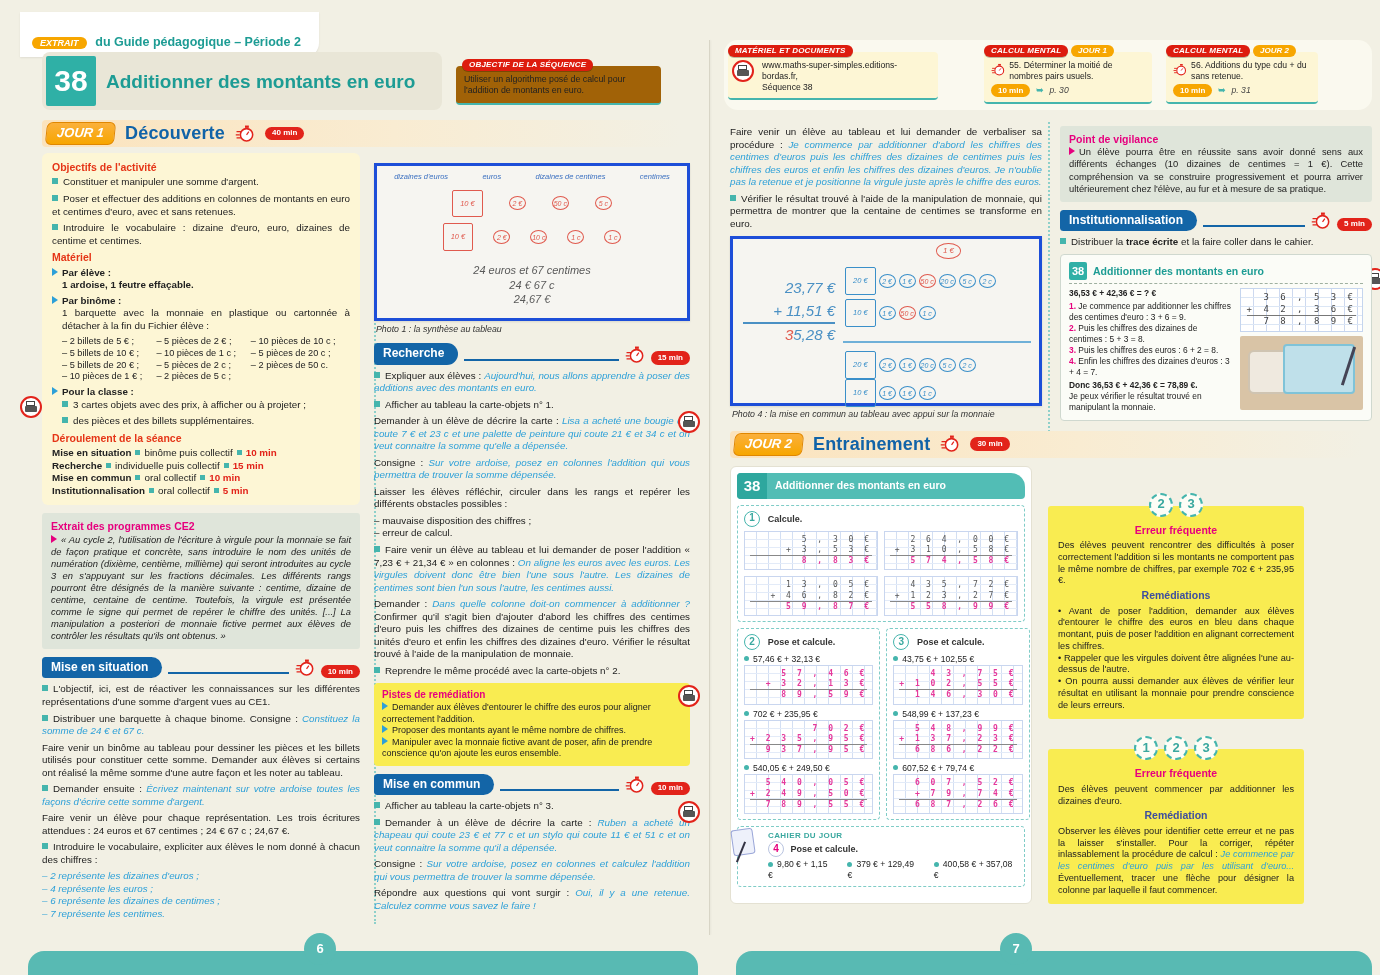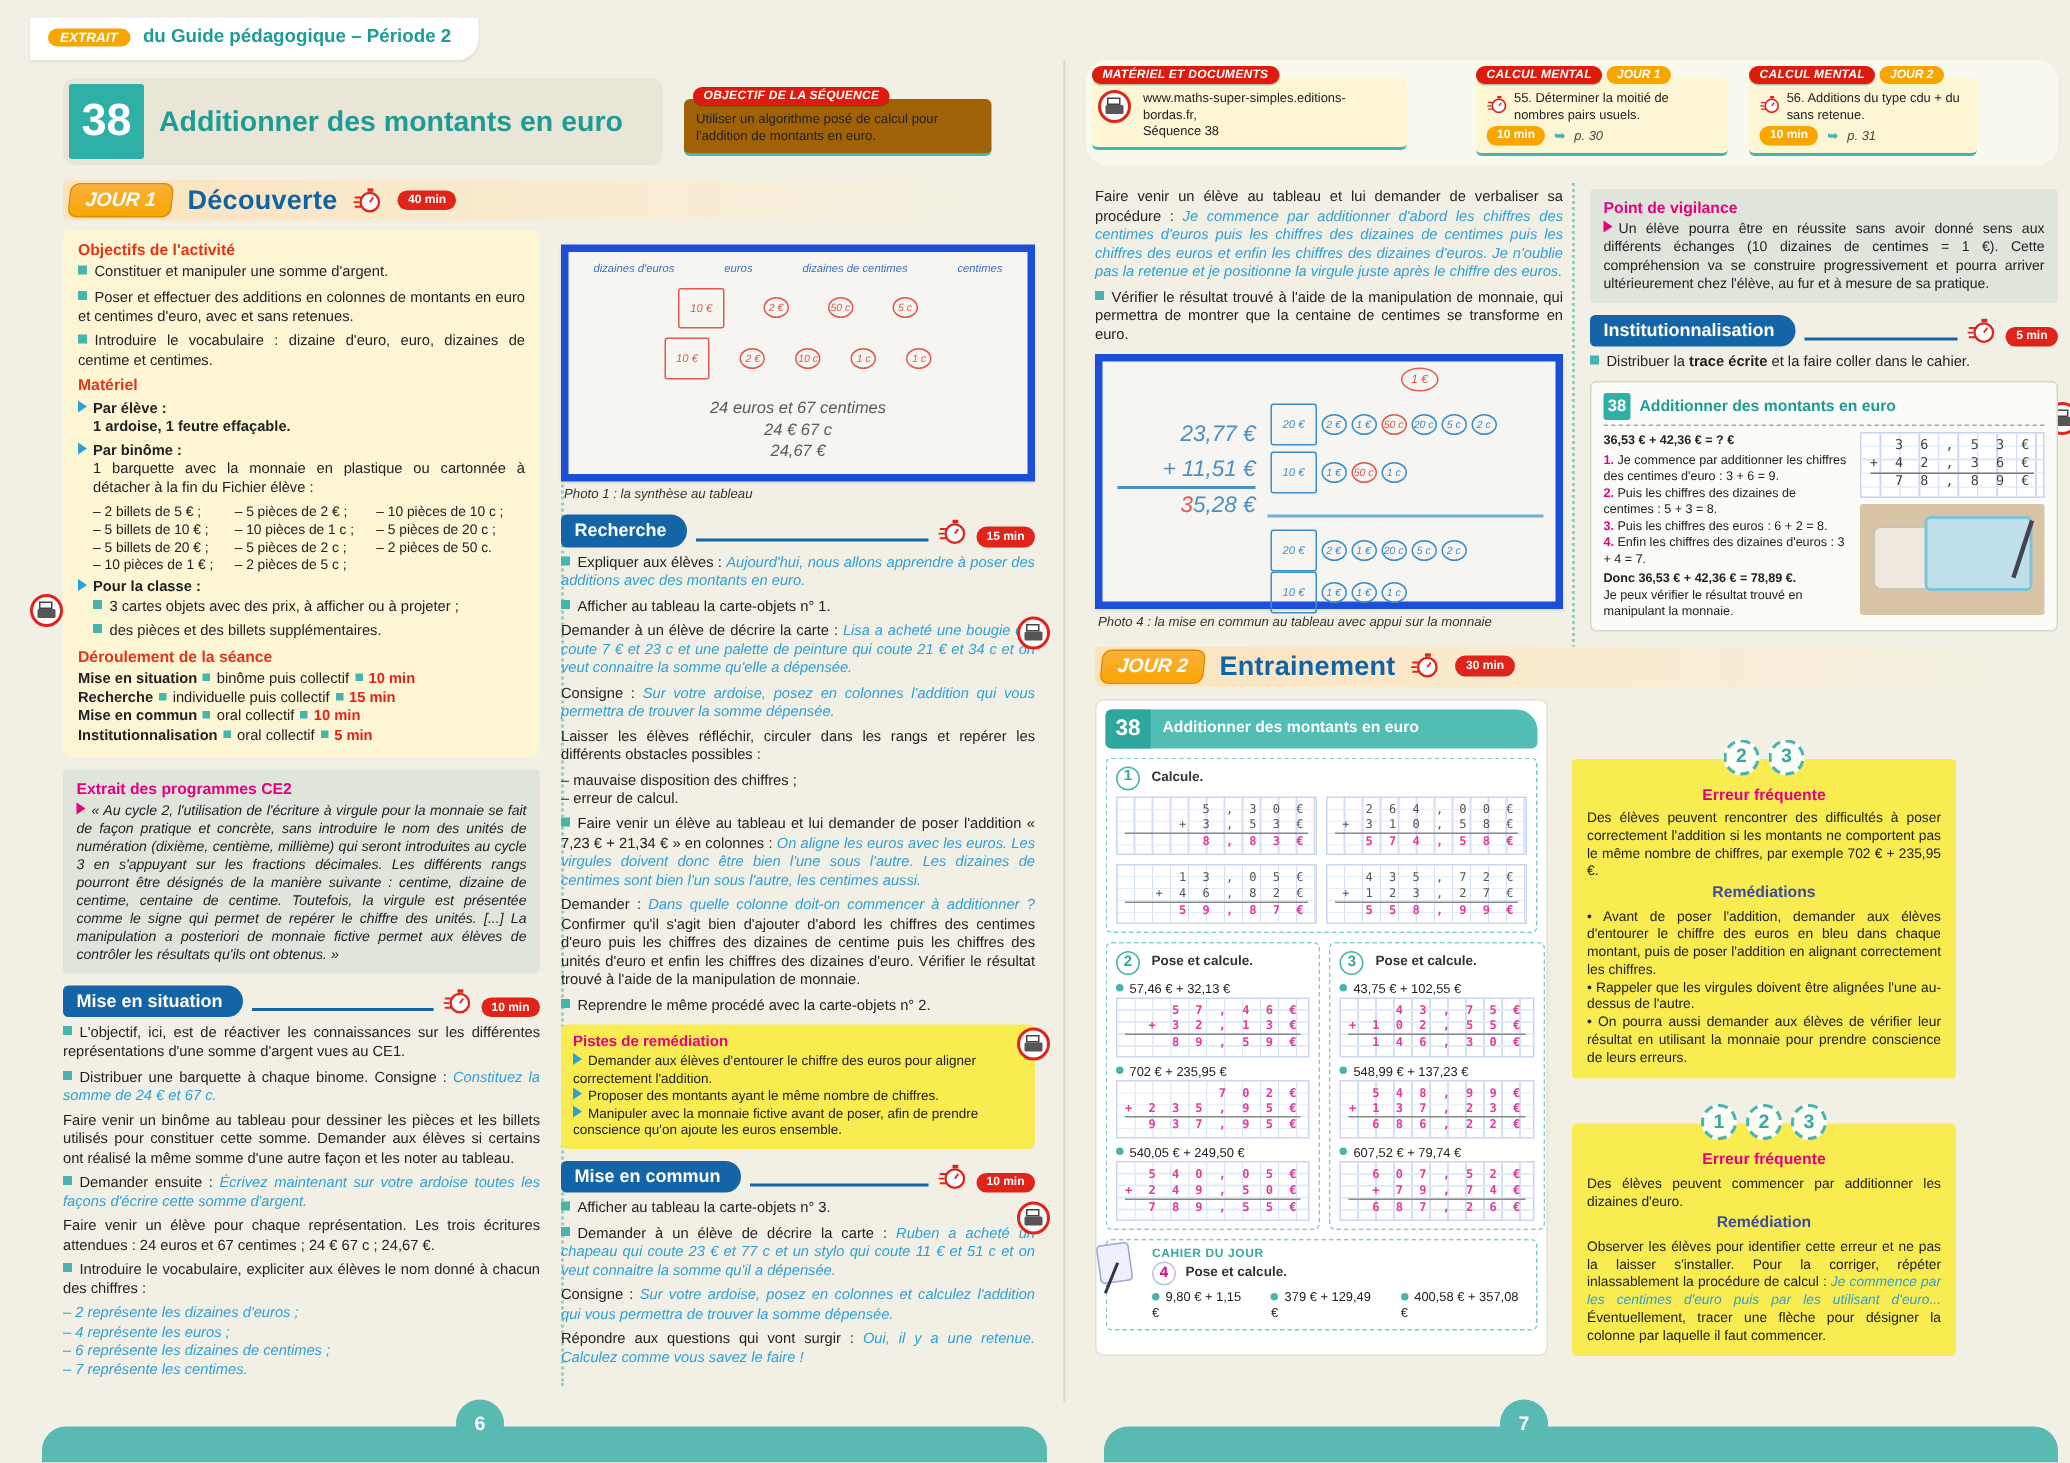--- a/index.html
+++ b/index.html
@@ -37,21 +37,21 @@
   .sqb::before{ content:""; display:inline-block; width:6px; height:6px; background:#45b5ad; margin-right:5px; vertical-align:1px;}
   .arr::before{ content:""; display:inline-block; width:0; height:0; border-left:6px solid #2da0d8; border-top:4px solid transparent; border-bottom:4px solid transparent; margin-right:4px; vertical-align:0;}
   .arrm::before{ border-left-color:#e6007e; }
   .quote{ color:#2da0d8; font-style:italic; }
   .para{ margin-bottom:4px; text-align:justify; }
   .printer{ width:22px; height:22px; border:2px solid #e2231a; border-radius:50%; background:#fff; position:absolute; }
   .printer i{ position:absolute; left:4px; top:3px; width:9px; height:5px; border:1.5px solid #444; background:#fff; display:block;}
   .printer b{ position:absolute; left:2.5px; top:8px; width:12px; height:6px; background:#555; border-radius:1px; display:block;}
   .dotsep{ position:absolute; width:0; border-left:2px dotted #8ed0ca; }
   
-  #banner{ position:absolute; left:20px; top:12px; background:#fff; border-radius:0 0 14px 0; padding:4px 18px 7px 12px; box-shadow:0 1px 2px rgba(0,0,0,.08);}
+  #banner{ position:absolute; left:20px; top:12px; background:#fff; border-radius:0 0 14px 0; padding:22px 18px 7px 12px; box-shadow:0 1px 2px rgba(0,0,0,.08);}
   #banner .tag{ background:#f7a600; color:#fff; font-weight:bold; font-style:italic; font-size:9px; padding:1px 8px; border-radius:9px;}
   #banner .t{ color:#1d9c94; font-weight:bold; font-size:12.5px; margin-left:6px;}
   
   #pageL{ position:absolute; left:28px; top:44px; width:670px; height:900px;}
   #pageR{ position:absolute; left:722px; top:44px; width:650px; height:900px;}
   .fold{ position:absolute; left:709px; top:40px; height:895px; width:1px; background:#d8d5c6; box-shadow:1px 0 2px rgba(0,0,0,.06);}
   
   #lhead{ position:relative; height:72px; }
   #lhead .band{ position:absolute; left:14px; top:8px; width:400px; height:58px; background:#e9e6d7; border-radius:8px;}
   .numsq{ background:#2fb0a6; color:#fff; font-weight:bold; }
@@ -62,21 +62,21 @@
   #objseq .box{ margin-top:-5px; background:#a16207; border-bottom:2px solid #45b5ad; border-radius:4px; padding:8px 8px 6px; font-size:8.8px;}
   
   .colwrap{ display:flex; gap:14px; padding:0 0 0 14px; }
   .colL1{ width:318px; }
   .colL2{ width:316px; position:relative;}
   .matline{ display:grid; grid-template-columns:1fr 1fr 1.05fr; font-size:9.2px; }
   .dero b{ font-size:9.8px;}
   .dero .tm{ color:#e2231a; font-weight:bold;}
   .dero .dot{ display:inline-block; width:5px; height:5px; background:#45b5ad; margin:0 4px; vertical-align:1px;}
   
-  .wb{ background:#f6f5f1; border:5px solid #1d4ed8; box-shadow:0 1px 2px rgba(0,0,0,.1); position:relative; }
+  .wb{ background:#f6f5f1; border:3px solid #1d4ed8; box-shadow:0 1px 2px rgba(0,0,0,.1); position:relative; }
   #photo1{ height:158px; margin-top:10px;}
   .wbh{ color:#3a6fc0; font-style:italic; font-size:7.5px; text-align:center;}
   .tokrect{ display:inline-block; border:1.5px solid #e05a4e; color:#e05a4e; font-size:7.5px; padding:8px 7px; border-radius:2px; font-style:italic;}
   .tokc{ display:inline-block; border:1.5px solid #e05a4e; color:#e05a4e; font-size:7px; width:17px; height:14px; line-height:14px; text-align:center; border-radius:50%; font-style:italic;}
   .tokb{ border-color:#3a8fc9; color:#3a8fc9;}
   .wbline{ color:#5a5a5a; font-style:italic; font-size:11px; text-align:center; line-height:1.35;}
   .caption{ font-style:italic; font-size:8.8px; color:#333; margin:3px 0 0 2px;}
   
   .pistes{ background:#f9ec51; border-radius:4px; padding:6px 8px; font-size:9.2px; margin:6px 0;}
   

